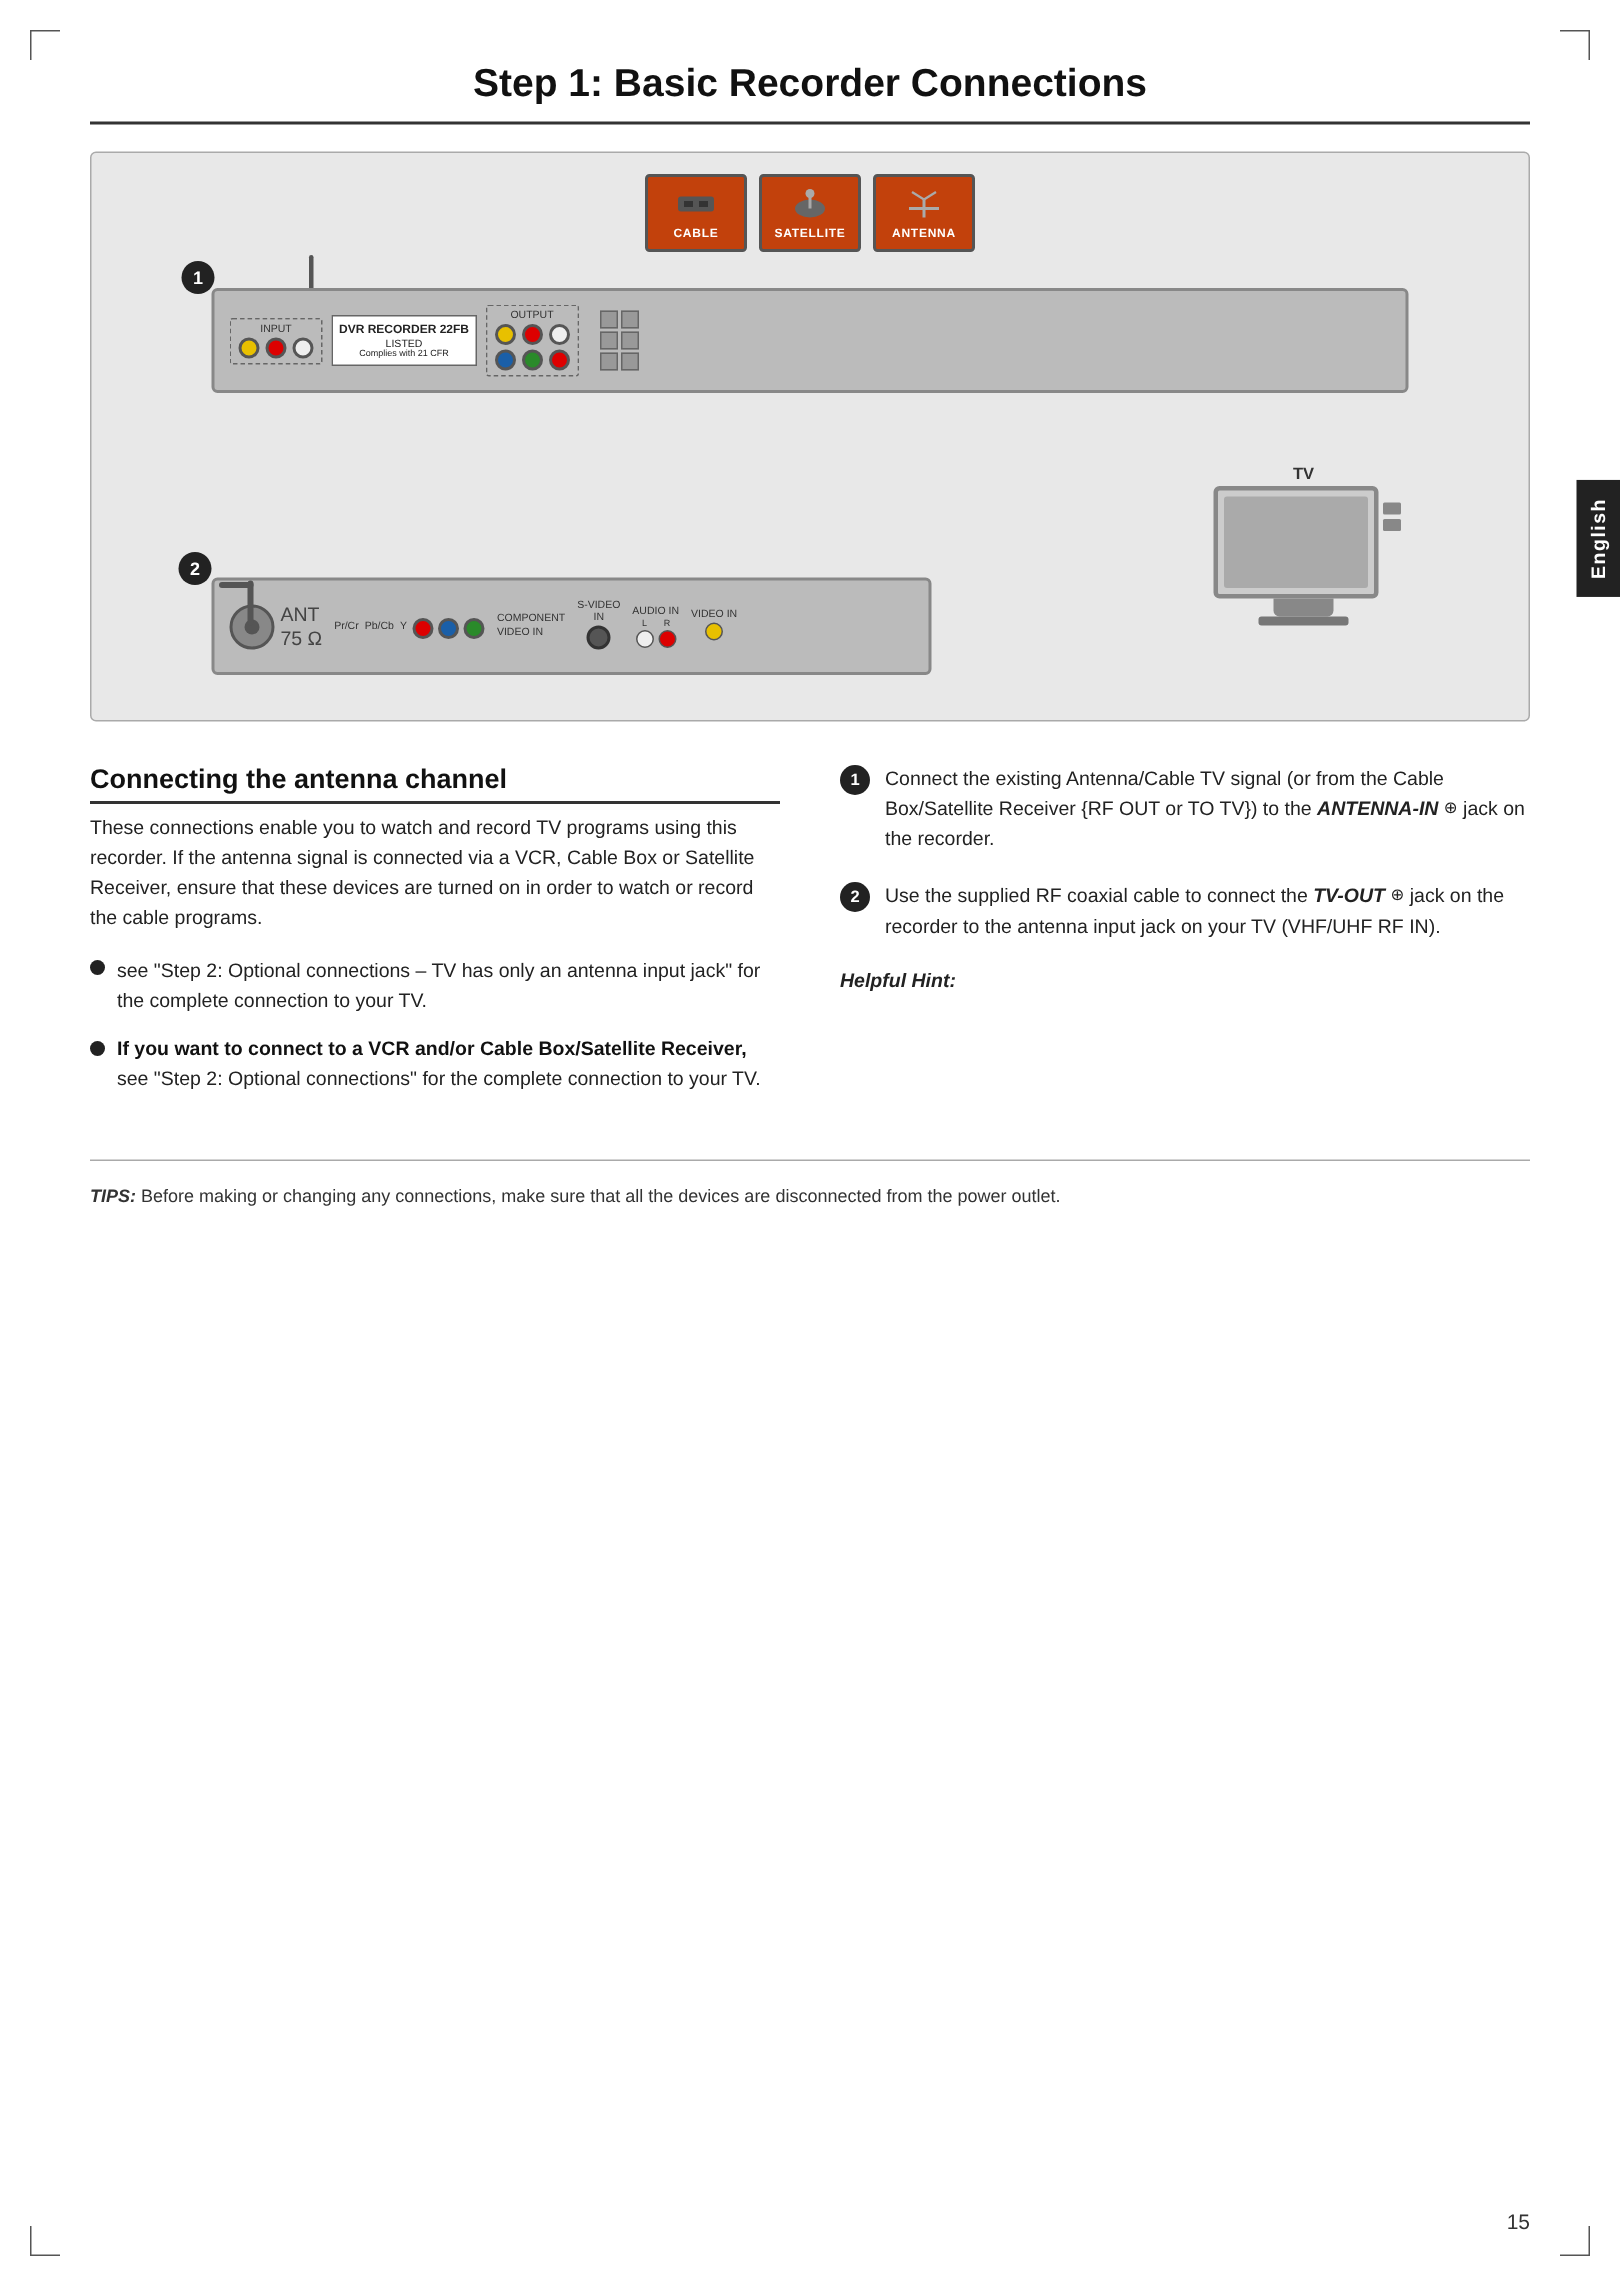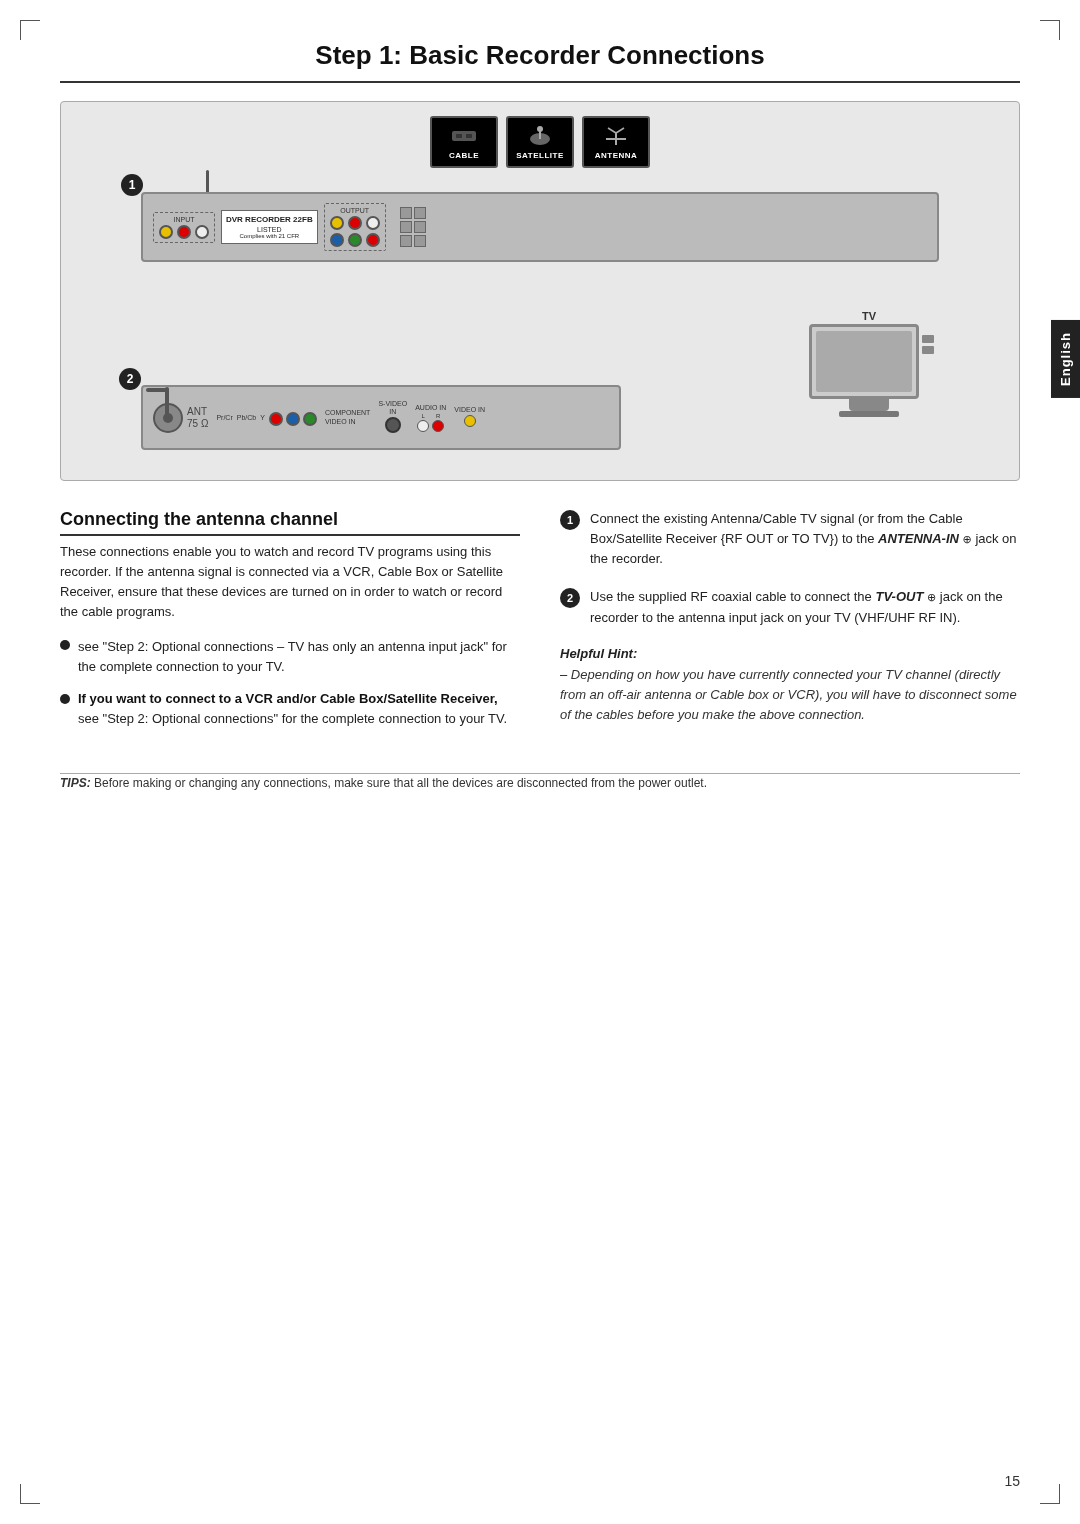--- a/index.html
+++ b/index.html
@@ -76,21 +76,21 @@
       justify-content: center;
       gap: 8px;
       padding: 14px 0 6px 0;
       position: absolute;
       top: 0;
       left: 50%;
       transform: translateX(-50%);
     }
 
     .icon-box {
-      background: #000000;
+      background: #c2410c;
       border: 2px solid #555;
       border-radius: 3px;
       width: 68px;
       height: 52px;
       display: flex;
       flex-direction: column;
       align-items: center;
       justify-content: center;
       color: #fff;
       font-size: 9px;
@@ -356,20 +356,21 @@
     .helpful-hint-text {
       font-style: italic;
       font-size: 13px;
       line-height: 1.55;
       color: #333;
     }
 
     
     .tips-footer {
       border-top: 1px solid #aaa;
+      padding-top: 14px;
       margin-top: 30px;
       font-size: 12px;
       line-height: 1.55;
       color: #333;
     }
 
     .tips-footer strong {
       font-weight: bold;
       font-style: italic;
     }
@@ -491,21 +492,21 @@
 
     <div class="step-badge badge-2">2</div>
 
     <div style="position:absolute;bottom:30px;left:80px;width:480px;height:65px;background:#bbb;border:2px solid #888;border-radius:4px;display:flex;align-items:center;padding:4px 10px;gap:8px;">
 
       <div style="display:flex;align-items:center;gap:4px;">
 
         <div style="width:30px;height:30px;background:#888;border:2px solid #555;border-radius:50%;display:flex;align-items:center;justify-content:center;">
           <div style="width:10px;height:10px;background:#555;border-radius:50%;"></div>
         </div>
-        <div style="font-size:10px;color:#444;line-height:1.2;">
+        <div style="font-size:13px;color:#444;line-height:1.2;">
           <div>ANT</div>
           <div>75 Ω</div>
         </div>
       </div>
 
       <div style="display:flex;gap:4px;align-items:center;">
         <div style="font-size:7px;color:#333;text-align:center;line-height:1.1;">Pr/Cr</div>
         <div style="font-size:7px;color:#333;text-align:center;line-height:1.1;">Pb/Cb</div>
         <div style="font-size:7px;color:#333;text-align:center;line-height:1.1;">Y</div>
         <div style="display:flex;gap:3px;margin-top:2px;">
@@ -589,21 +590,20 @@
 
       <div class="numbered-step">
         <div class="step-num">2</div>
         <div class="step-text">
           Use the supplied RF coaxial cable to connect the <strong>TV-OUT</strong> <span class="connector-sym">⊕</span> jack on the recorder to the antenna input jack on your TV (VHF/UHF RF IN).
         </div>
       </div>
 
       <div class="helpful-hint">
         <div class="helpful-hint-title">Helpful Hint:</div>
-        <div class="helpful-hint-text">– Depending on how you have currently connected your TV channel (directly from an off-air antenna or Cable box or VCR), you will have to disconnect some of the cables before you make the above connection.</div>
       </div>
 
     </div>
   </div>
 
   <div class="tips-footer">
     <strong>TIPS:</strong>
     <span>Before making or changing any connections, make sure that all the devices are disconnected from the power outlet.</span>
   </div>
 

